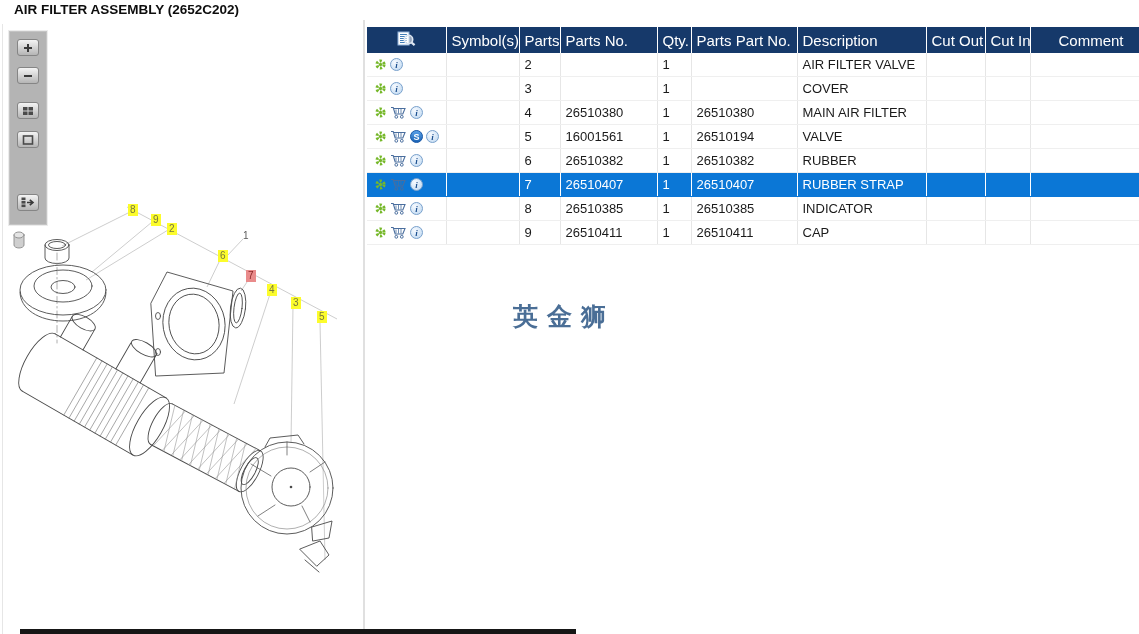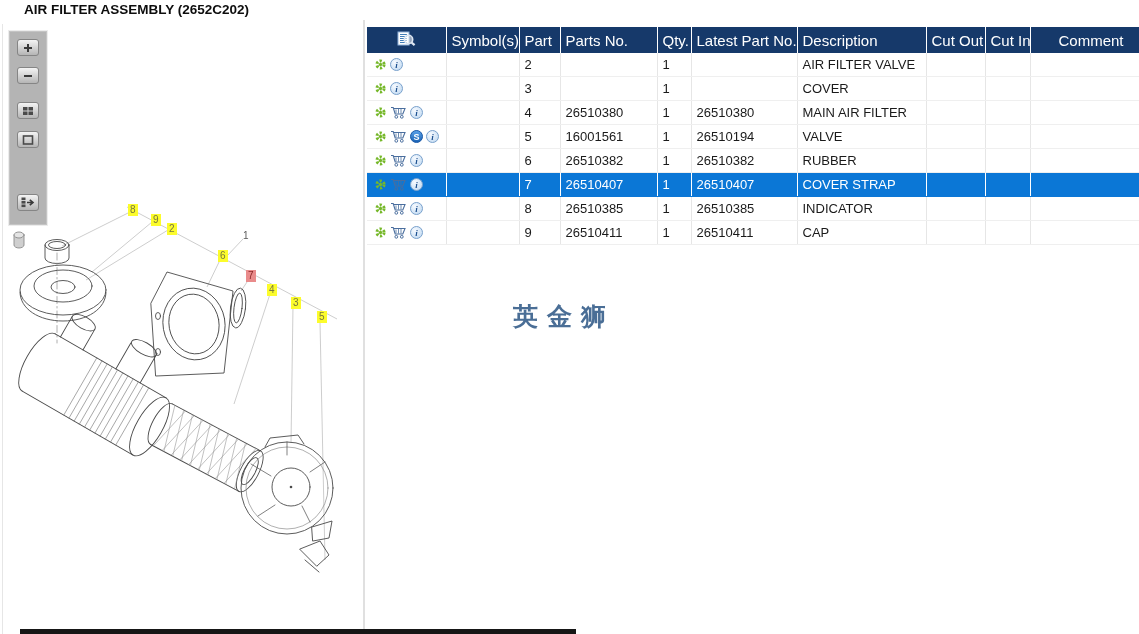--- a/index.html
+++ b/index.html
@@ -1,19 +1,19 @@
 <!DOCTYPE html>
 <html><head>
 <meta charset="utf-8">
 <style>
   html,body{margin:0;padding:0;}
   body{width:1139px;height:634px;background:#fff;overflow:hidden;position:relative;
        font-family:"Liberation Sans",sans-serif;-webkit-font-smoothing:antialiased;}
   
-  .page-title{position:absolute;left:24px;top:2px;font-size:13.5px;font-weight:bold;color:#0d0d0d;}
+  .page-title{position:absolute;left:14px;top:2px;font-size:13.5px;font-weight:bold;color:#0d0d0d;}
   
   .left-edge{position:absolute;left:2px;top:24px;bottom:0;width:1px;background:#e6e6e6;}
   .panel-divider{position:absolute;left:363px;top:20px;bottom:0;width:2px;background:#e0e0e0;}
   .sheet-bottom{position:absolute;left:20px;top:629px;width:556px;height:5px;background:#161616;}
   
   .toolbar{position:absolute;left:8px;top:30px;width:40px;height:196px;background:#b4b4b4;
            border:1px solid #ececec;box-shadow:inset 0 0 0 1px #c4c4c4;
            display:flex;flex-direction:column;align-items:center;box-sizing:border-box;}
   .tbtn{width:22px;height:17px;background:linear-gradient(#f4f4f4,#b5b5b5);
         border:1px solid #858585;border-radius:3px;display:flex;align-items:center;
@@ -205,24 +205,24 @@
   </colgroup>
   <thead>
       <tr id="header-row">
         <th class="iconcol"><svg width="19" height="16">
     <rect x="1" y="1" width="11" height="13" fill="#ffffff" stroke="#8fb2d9"></rect>
     <path d="M3,3.5 H10 M3,5.5 H10 M3,7.5 H10 M3,9.5 H10 M3,11.5 H10" stroke="#2e6fb0" stroke-width="0.9"></path>
     <circle cx="11.5" cy="8.5" r="4.2" fill="rgba(255,255,255,0.55)" stroke="#dde6f2" stroke-width="1.6"></circle>
     <path d="M14.6,11.6 L17.6,14.2" stroke="#dde6f2" stroke-width="2.2"></path>
   </svg></th>
         <th>Symbol(s)</th>
-        <th>Part</th>
+        <th>Parts</th>
         <th>Parts No.</th>
         <th>Qty.</th>
-        <th>Latest Part No.</th>
+        <th>Parts Part No.</th>
         <th>Description</th>
         <th>Cut Out</th>
         <th>Cut In</th>
         <th>Comment</th>
       </tr>
     </thead>
   <tbody id="table-body">
       <tr>
         <td>
           <div class="icons-wrap">
@@ -356,21 +356,21 @@
     <circle cx="11.8" cy="10.8" r="1.4" fill="none" stroke="#4a6e9e" stroke-width="1"></circle>
   </svg>
             <span class="badge info">i</span>
           </div>
         </td>
         <td></td>
         <td>7</td>
         <td>26510407</td>
         <td>1</td>
         <td>26510407</td>
-        <td>COVER STRAP</td>
+        <td>RUBBER STRAP</td>
         <td></td>
         <td></td>
         <td></td>
       </tr>
       <tr>
         <td>
           <div class="icons-wrap">
             <svg width="13" height="13">
     <circle cx="6.5" cy="6.5" r="3.6" fill="none" stroke="#76b82a" stroke-width="3" stroke-dasharray="2.2 1.7"></circle>
     <circle cx="6.5" cy="6.5" r="1.7" fill="#76b82a"></circle>

